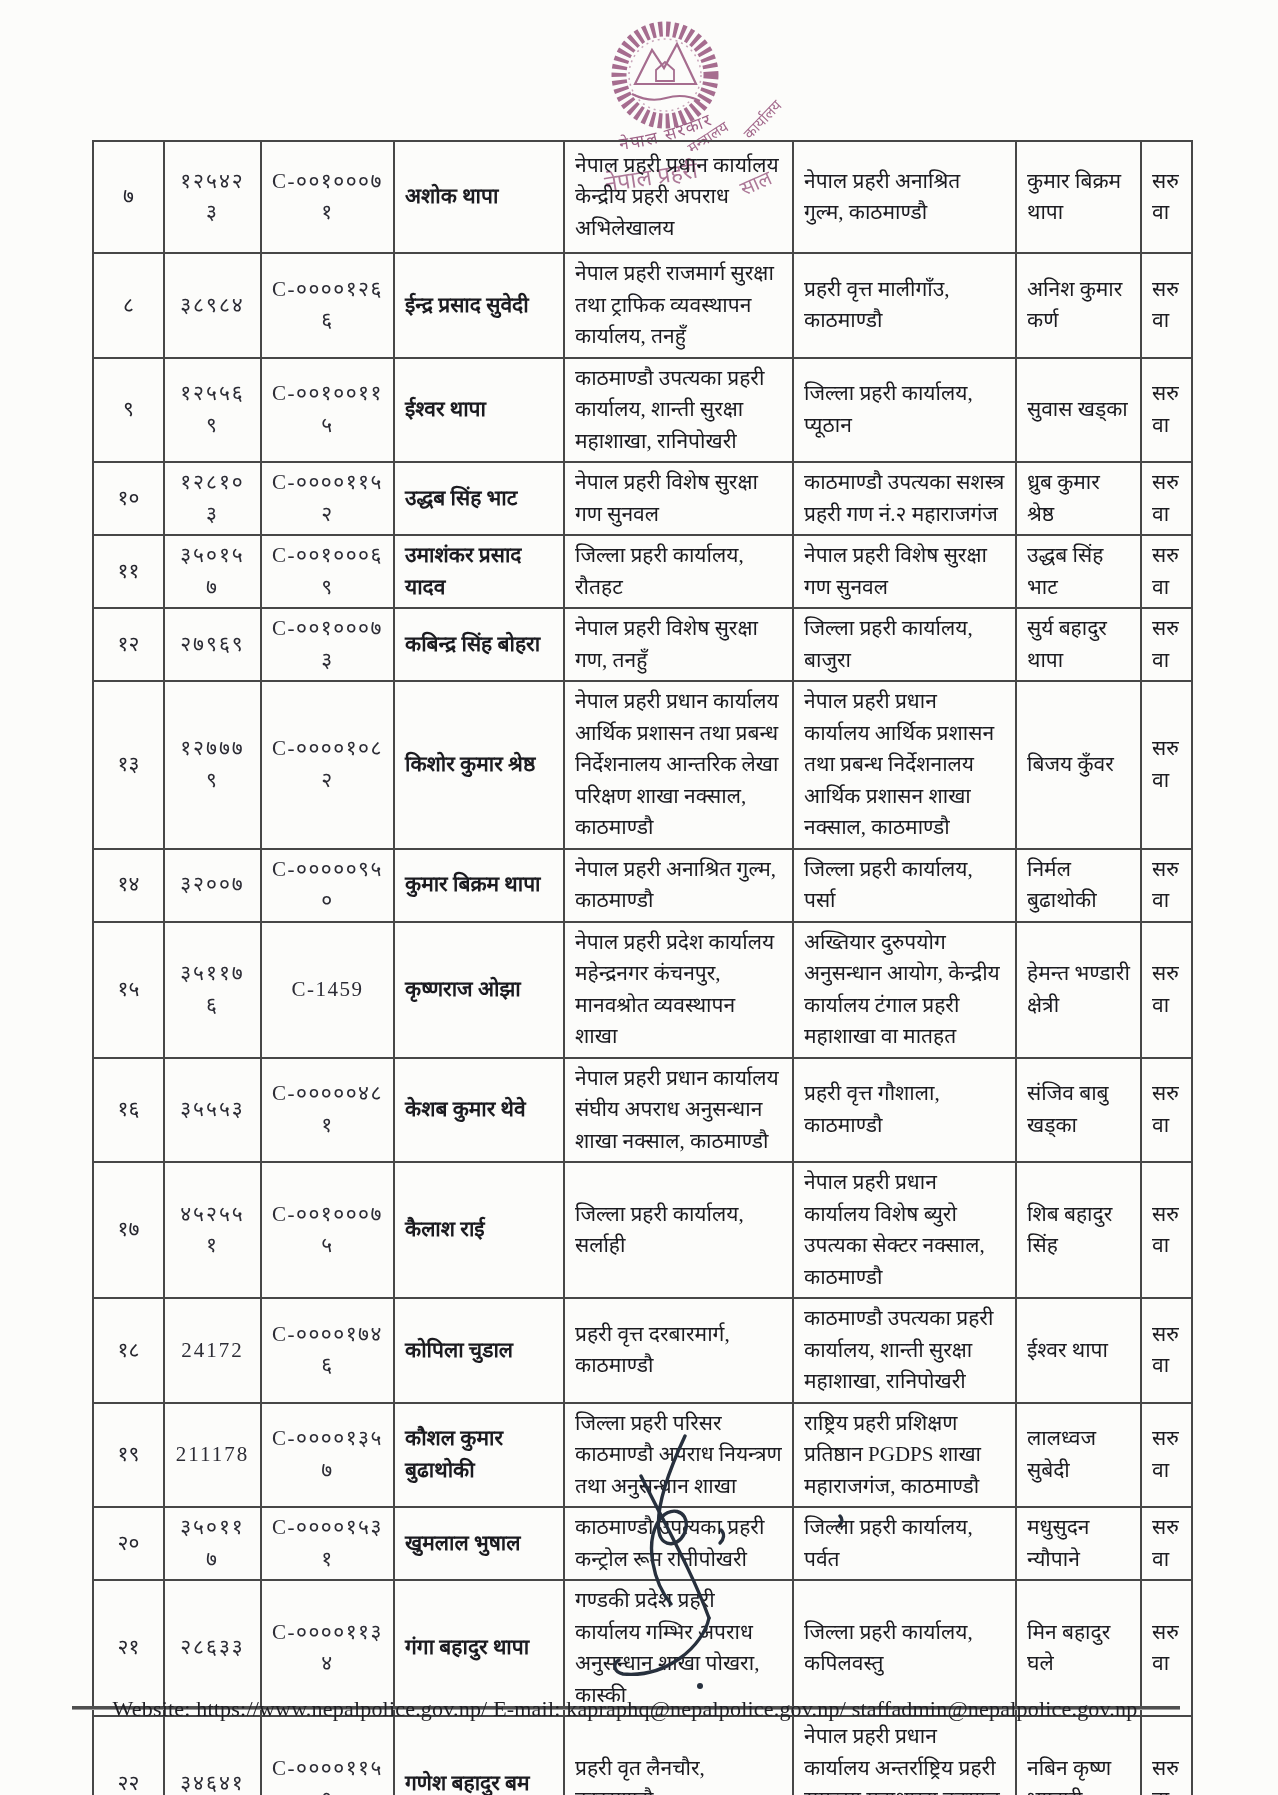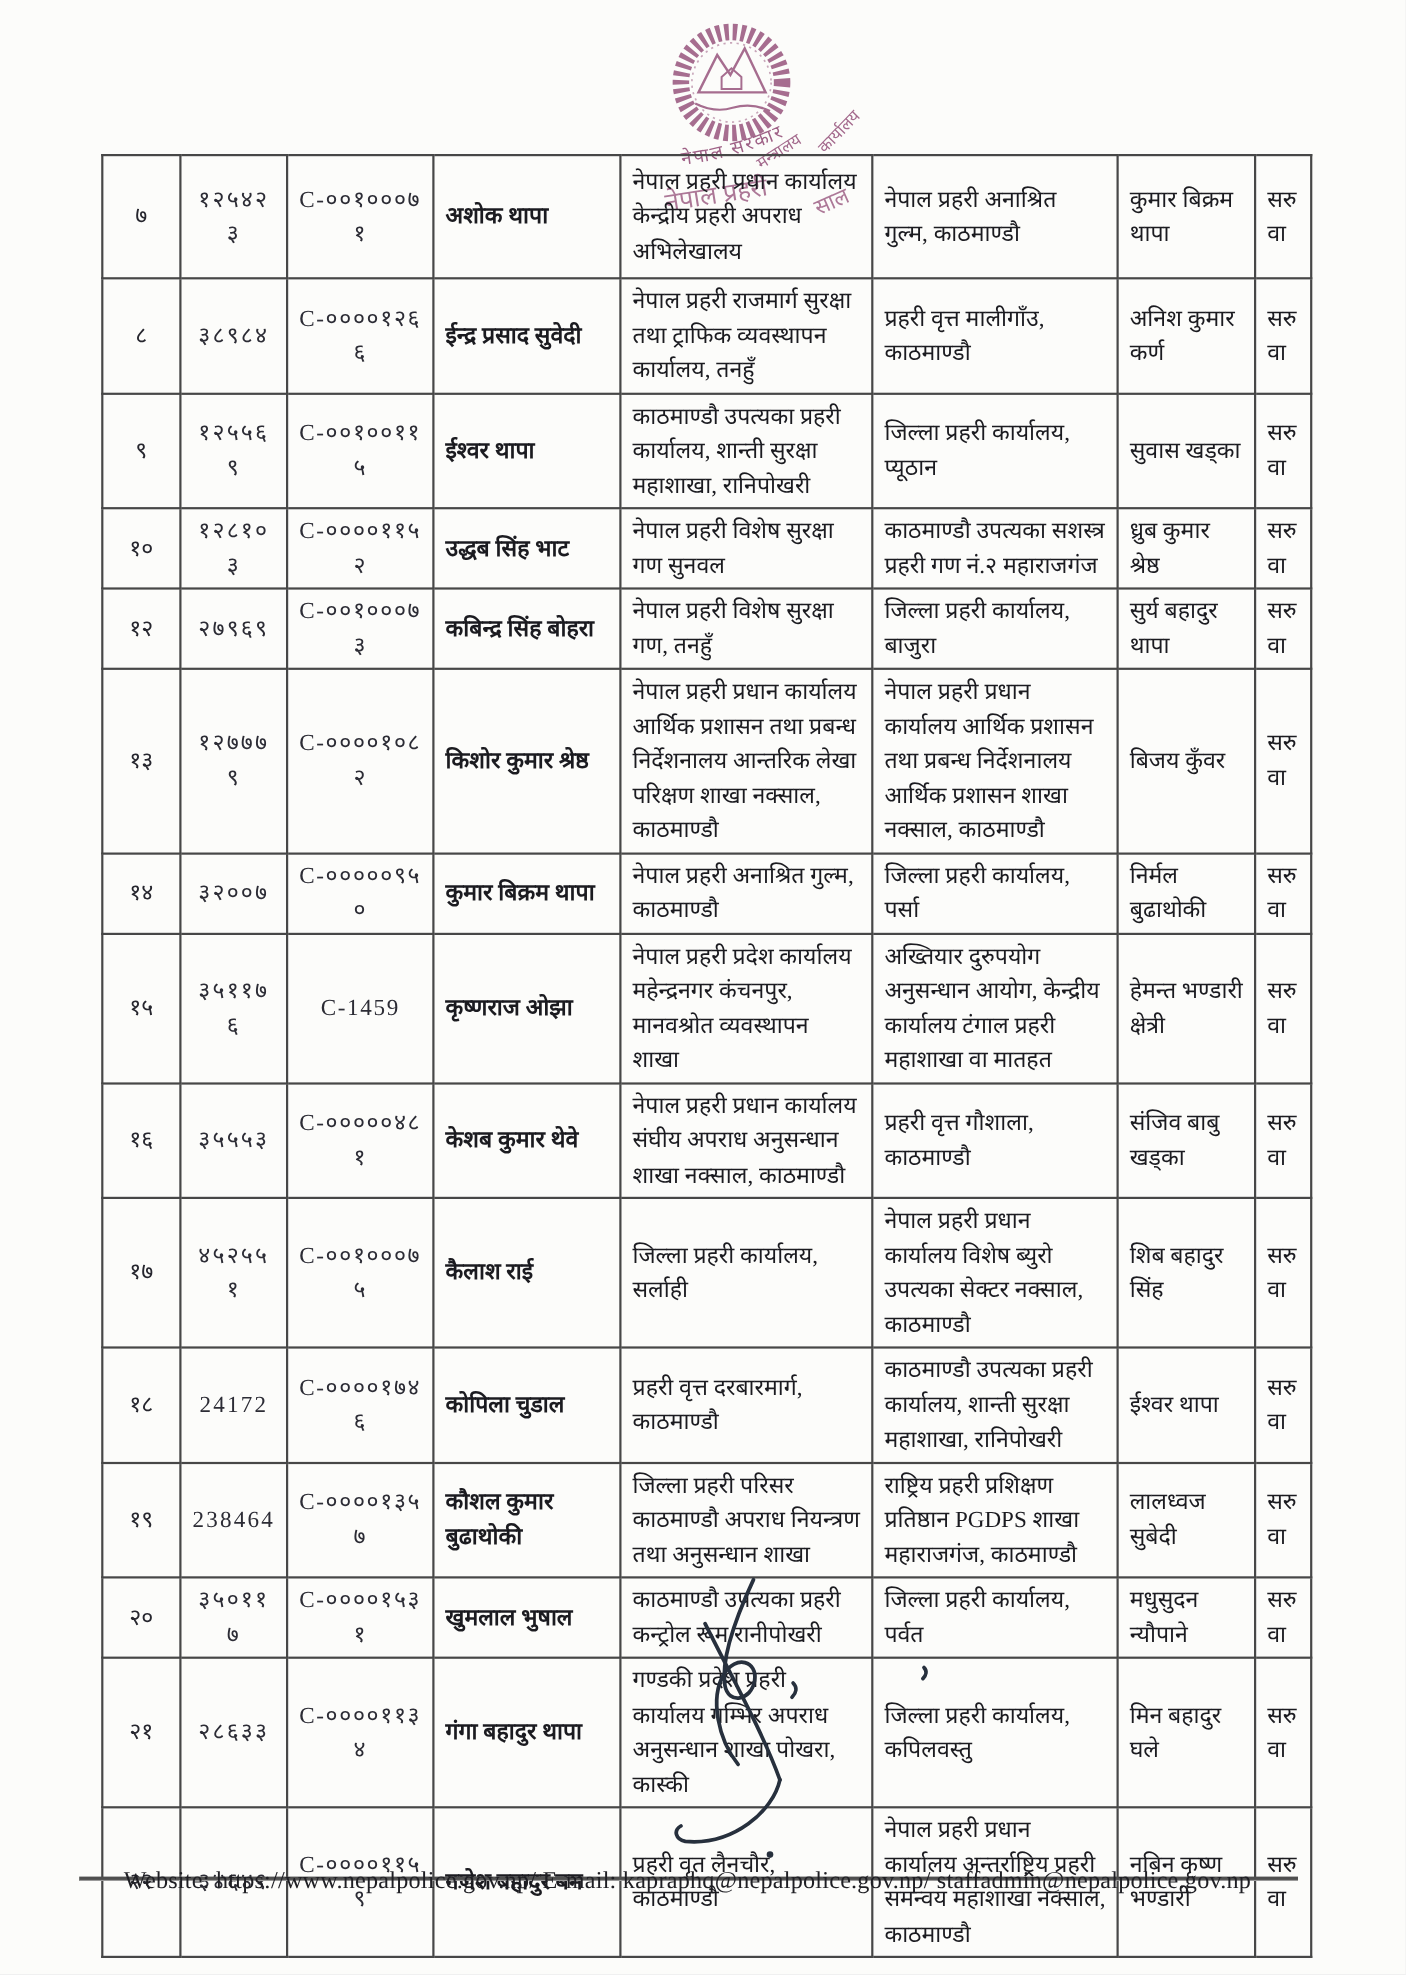--- a/index.html
+++ b/index.html
@@ -122,20 +122,30 @@
       <tr style="height:62px">
         <td class="c-sn">१०</td>
         <td class="c-reg">१२८१०३</td>
         <td class="c-code">C-००००११५२</td>
         <td class="c-name">उद्धब सिंह भाट</td>
         <td class="c-off">नेपाल प्रहरी विशेष सुरक्षा गण सुनवल</td>
         <td class="c-off">काठमाण्डौ उपत्यका सशस्त्र प्रहरी गण नं.२ महाराजगंज</td>
         <td class="c-rep">ध्रुब कुमार श्रेष्ठ</td>
         <td class="c-status">सरुवा</td>
       </tr>
+      <tr style="height:61px">
+        <td class="c-sn">११</td>
+        <td class="c-reg">३५०१५७</td>
+        <td class="c-code">C-००१०००६९</td>
+        <td class="c-name">उमाशंकर प्रसाद यादव</td>
+        <td class="c-off">जिल्ला प्रहरी कार्यालय, रौतहट</td>
+        <td class="c-off">नेपाल प्रहरी विशेष सुरक्षा गण सुनवल</td>
+        <td class="c-rep">उद्धब सिंह भाट</td>
+        <td class="c-status">सरुवा</td>
+      </tr>
       <tr style="height:62px">
         <td class="c-sn">१२</td>
         <td class="c-reg">२७९६९</td>
         <td class="c-code">C-००१०००७३</td>
         <td class="c-name">कबिन्द्र सिंह बोहरा</td>
         <td class="c-off">नेपाल प्रहरी विशेष सुरक्षा गण, तनहुँ</td>
         <td class="c-off">जिल्ला प्रहरी कार्यालय, बाजुरा</td>
         <td class="c-rep">सुर्य बहादुर थापा</td>
         <td class="c-status">सरुवा</td>
       </tr>
@@ -194,21 +204,21 @@
         <td class="c-reg">24172</td>
         <td class="c-code">C-००००१७४६</td>
         <td class="c-name">कोपिला चुडाल</td>
         <td class="c-off">प्रहरी वृत्त दरबारमार्ग, काठमाण्डौ</td>
         <td class="c-off">काठमाण्डौ उपत्यका प्रहरी कार्यालय, शान्ती सुरक्षा महाशाखा, रानिपोखरी</td>
         <td class="c-rep">ईश्वर थापा</td>
         <td class="c-status">सरुवा</td>
       </tr>
       <tr style="height:94px">
         <td class="c-sn">१९</td>
-        <td class="c-reg">238464</td>
+        <td class="c-reg">211178</td>
         <td class="c-code">C-००००१३५७</td>
         <td class="c-name">कौशल कुमार बुढाथोकी</td>
         <td class="c-off">जिल्ला प्रहरी परिसर काठमाण्डौ अपराध नियन्त्रण तथा अनुसन्धान शाखा</td>
         <td class="c-off">राष्ट्रिय प्रहरी प्रशिक्षण प्रतिष्ठान PGDPS शाखा महाराजगंज, काठमाण्डौ</td>
         <td class="c-rep">लालध्वज सुबेदी</td>
         <td class="c-status">सरुवा</td>
       </tr>
       <tr style="height:61px">
         <td class="c-sn">२०</td>
         <td class="c-reg">३५०११७</td>

